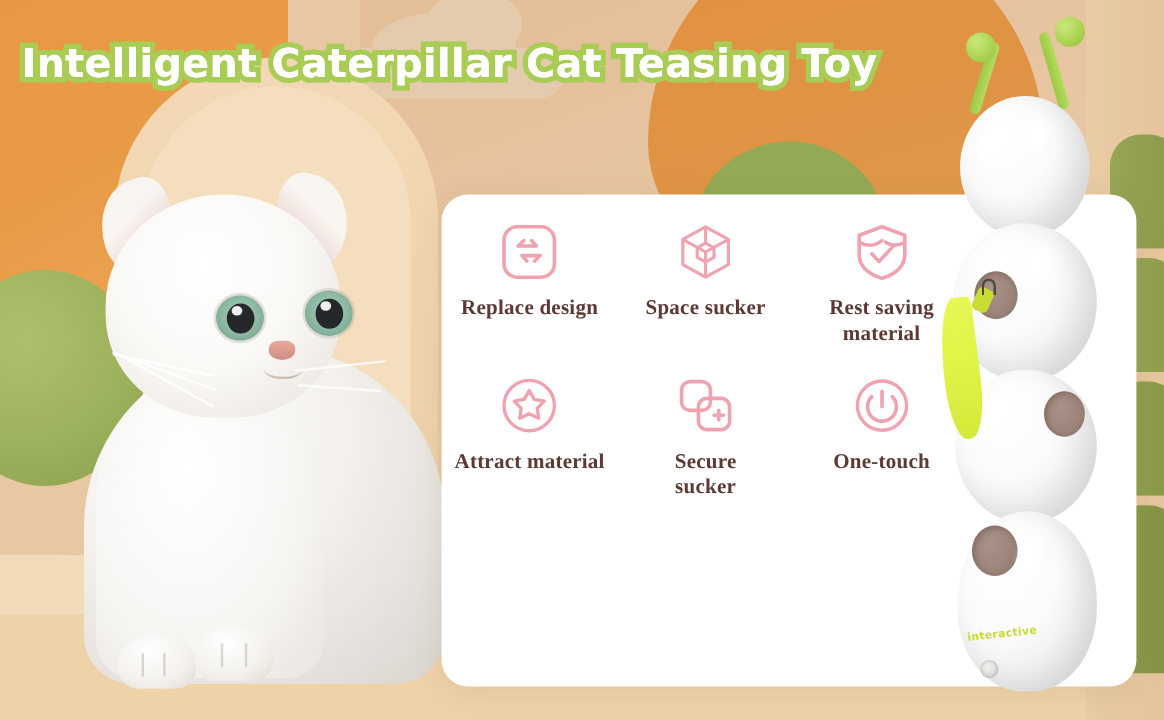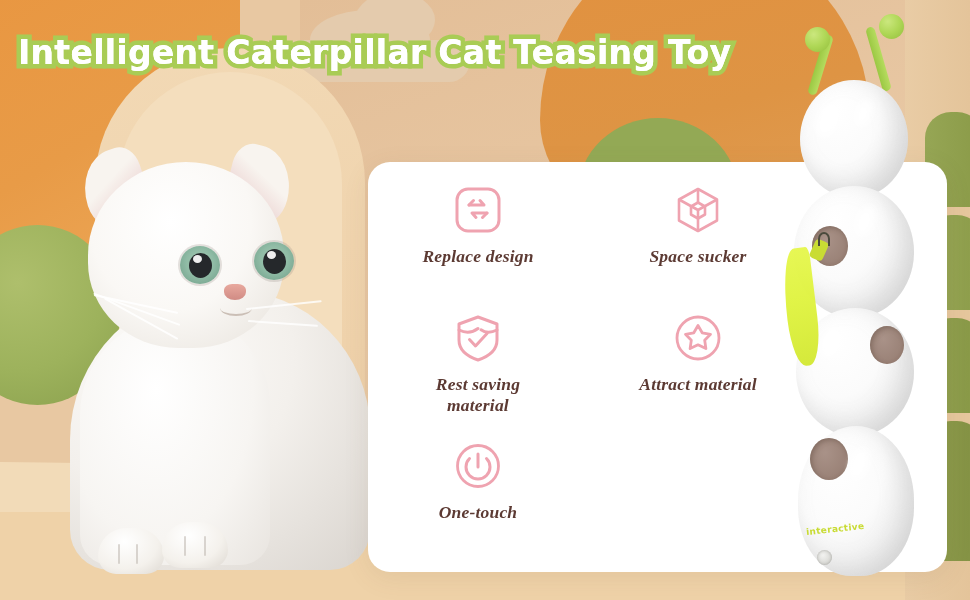--- a/index.html
+++ b/index.html
@@ -113,21 +113,21 @@
     border-radius:2px;}
 
   
   .card{
     position:absolute;left:368px;top:162px;width:579px;height:410px;
     background:#FFFFFF;border-radius:22px;
     box-shadow:0 6px 26px rgba(120,90,60,.10);
   }
   .grid{
     position:absolute;left:0;top:14px;width:440px;height:384px;
-    display:grid;grid-template-columns:1fr 1fr;grid-template-rows:1fr 1fr 1fr;font-style:italic;
+    display:grid;grid-template-columns:1fr 1fr 1fr;grid-template-rows:1fr 1fr 1fr;
   }
   .cell{display:flex;flex-direction:column;align-items:center;justify-content:flex-start;
     padding-top:8px;}
   .cell .ico{height:52px;display:flex;align-items:center;justify-content:center;}
   .cell .lbl{
     margin-top:10px;text-align:center;line-height:1.22;
     font-family:"Liberation Serif", serif;font-weight:bold;
     font-size:17.5px;color:#5C3A33;letter-spacing:.2px;
   }
 
@@ -274,20 +274,31 @@
       <div class="cell">
         <div class="ico">
           <svg width="50" height="50" viewBox="0 0 50 50" fill="none" stroke="#EFA3B0" stroke-width="2.8">
             <circle cx="25" cy="25" r="21"></circle>
             <path d="M25 12.5l4.2 7.3 8.3 1.5-5.8 6 1.2 8.3L25 31.8l-7.9 3.8 1.2-8.3-5.8-6 8.3-1.5L25 12.5z" stroke-linejoin="round"></path>
           </svg>
         </div>
         <div class="lbl">Attract material</div>
       </div>
 
+      <div class="cell">
+        <div class="ico">
+          <svg width="50" height="50" viewBox="0 0 50 50" fill="none" stroke="#EFA3B0" stroke-width="3">
+            <rect x="5" y="5" width="24" height="24" rx="7"></rect>
+            <rect x="19" y="19" width="26" height="26" rx="7"></rect>
+            <path d="M32 33h8M36 29v8" stroke-linecap="round"></path>
+          </svg>
+        </div>
+        <div class="lbl" style="white-space:pre-line">Secure
+sucker</div>
+      </div>
 
       <div class="cell">
         <div class="ico">
           <svg width="50" height="50" viewBox="0 0 50 50" fill="none" stroke="#EFA3B0" stroke-width="3">
             <circle cx="25" cy="25" r="20.5" stroke-width="2.8"></circle>
             <path d="M25 13v13" stroke-linecap="round"></path>
             <path d="M33.5 17.5a12 12 0 1 1-17 0" stroke-linecap="round"></path>
           </svg>
         </div>
         <div class="lbl">One-touch</div>

